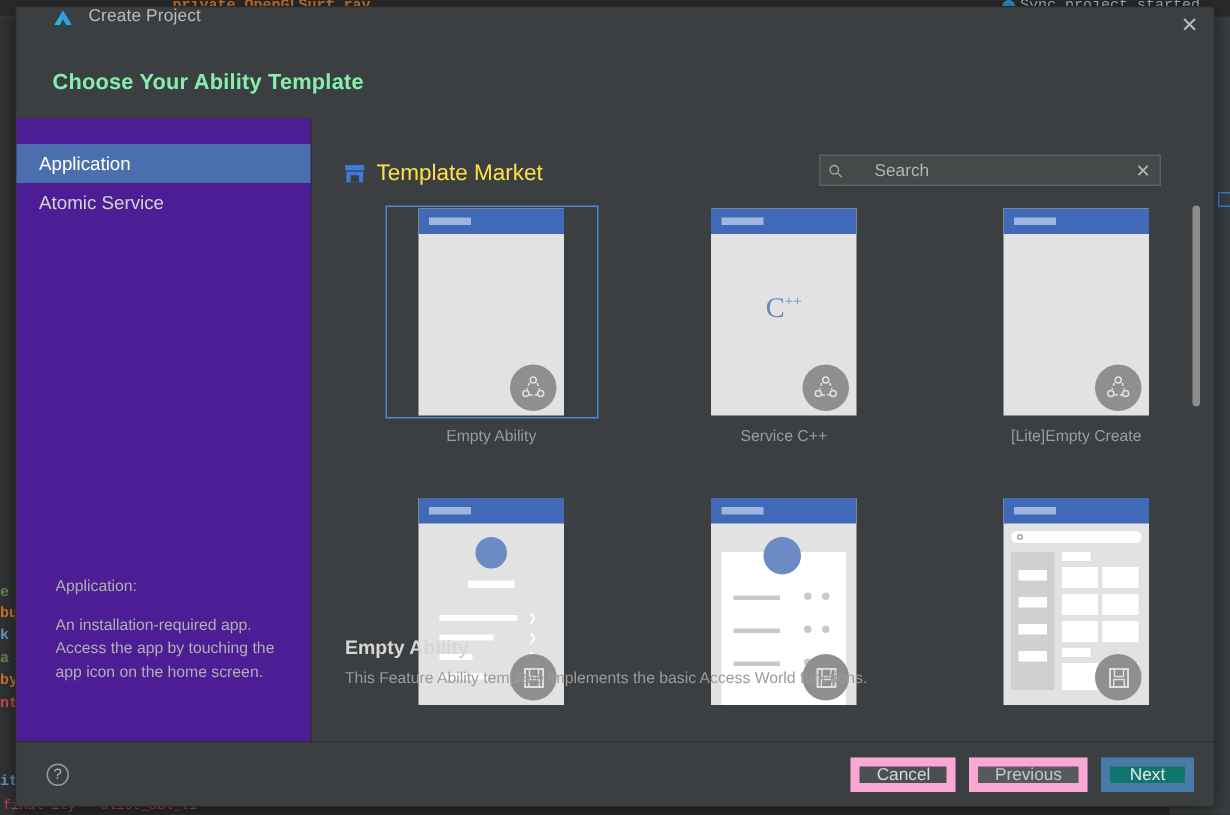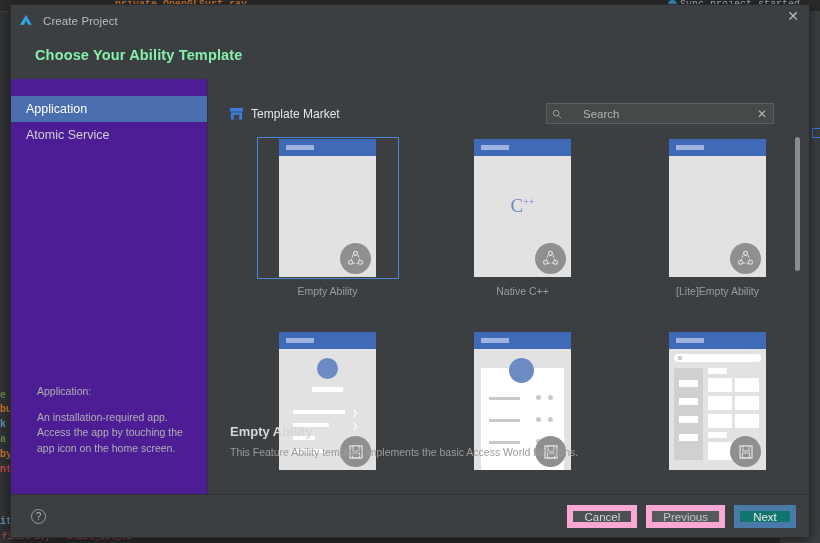--- a/index.html
+++ b/index.html
@@ -60,22 +60,22 @@
     background: #3c3f41;
     border: 1px solid #2b2b2b;
     box-shadow: 0 2px 12px rgba(0,0,0,.55);
     display: flex; flex-direction: column;
   }
 
   
   #dialog-titlebar {
     height: 22px; flex: 0 0 22px;
     background: #3c3f41;
-    display: flex; align-items: flex-end;
-    padding: 0 6px 0 8px;
+    display: flex; align-items: flex-start;
+    padding: 0 6px 0 24px;
     position: relative;
   }
   #deveco-logo-icon { width: 14px; height: 14px; flex: 0 0 14px; margin-right: 10px; }
   #dialog-title-text {
     font-size: 11.5px; color: #bbbbbb; letter-spacing: .1px;
   }
   #dialog-close-button {
     position: absolute; right: 8px; top: 3px;
     width: 16px; height: 16px;
     color: #b9b9b9; font-size: 14px; line-height: 16px; text-align: center;
@@ -125,21 +125,21 @@
   #templates-pane {
     flex: 1 1 auto; position: relative; background: #3c3f41;
     overflow: hidden;
   }
 
   #template-market-link {
     position: absolute; left: 22px; top: 28px;
     display: flex; align-items: center; cursor: pointer;
   }
   #store-icon { width: 13px; height: 12px; margin-right: 8px; flex: 0 0 13px; }
-  #template-market-label { font-size: 12px; color: #e5e5e5; }
+  #template-market-label { font-size: 15px; color: #fde047; }
 
   #search-box {
     position: absolute; right: 35px; top: 24px;
     width: 228px; height: 21px;
     background: #45494a;
     border: 1px solid #5e6060;
     display: flex; align-items: center;
     padding: 0 5px;
   }
   #search-icon { width: 10px; height: 10px; flex: 0 0 10px; margin-right: 5px; opacity: .75; }
@@ -382,38 +382,38 @@
                   <div class="card-badge">
                     <svg width="19" height="19" viewBox="0 0 20 20">
                       <circle cx="10" cy="4.6" r="2.1" fill="none" stroke="#e0e0e0" stroke-width="1.1"></circle>
                       <circle cx="4.8" cy="14" r="2.1" fill="none" stroke="#e0e0e0" stroke-width="1.1"></circle>
                       <circle cx="15.2" cy="14" r="2.1" fill="none" stroke="#e0e0e0" stroke-width="1.1"></circle>
                       <path d="M7.2 6.6 L5.6 11.3 M12.8 6.6 L14.4 11.3 M7.3 15 L12.7 15" stroke="#e0e0e0" stroke-width="1.1" fill="none" stroke-dasharray="2.2 1.6"></path>
                     </svg>
                   </div>
                 </div>
               </div>
-              <div class="card-label">Native C++</div>
+              <div class="card-label">Service C++</div>
             </div>
 
             <div class="template-cell">
               <div class="card-frame">
                 <div class="card-thumb">
                   <div class="card-titlebar"></div>
                   <div class="card-badge">
                     <svg width="19" height="19" viewBox="0 0 20 20">
                       <circle cx="10" cy="4.6" r="2.1" fill="none" stroke="#e0e0e0" stroke-width="1.1"></circle>
                       <circle cx="4.8" cy="14" r="2.1" fill="none" stroke="#e0e0e0" stroke-width="1.1"></circle>
                       <circle cx="15.2" cy="14" r="2.1" fill="none" stroke="#e0e0e0" stroke-width="1.1"></circle>
                       <path d="M7.2 6.6 L5.6 11.3 M12.8 6.6 L14.4 11.3 M7.3 15 L12.7 15" stroke="#e0e0e0" stroke-width="1.1" fill="none" stroke-dasharray="2.2 1.6"></path>
                     </svg>
                   </div>
                 </div>
               </div>
-              <div class="card-label">[Lite]Empty Ability</div>
+              <div class="card-label">[Lite]Empty Create</div>
             </div>
           </div>
 
           <div class="template-row" style="margin-top:33px;">
 
             <div class="template-cell">
               <div class="card-frame">
                 <div class="card-thumb">
                   <div class="card-titlebar"></div>
                   <div class="avatar-circle" style="left:38px; top:26px; width:21px; height:21px;"></div>

